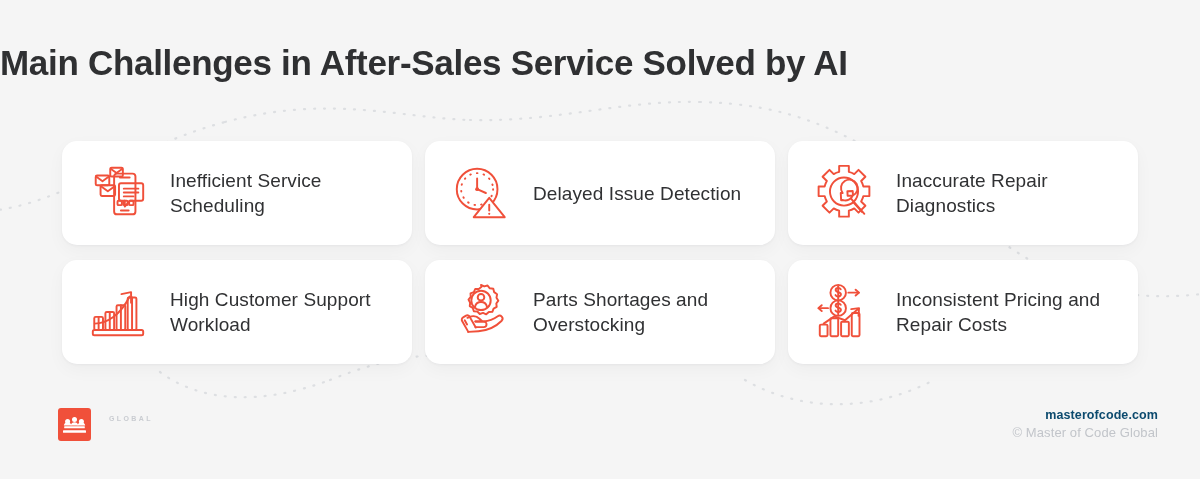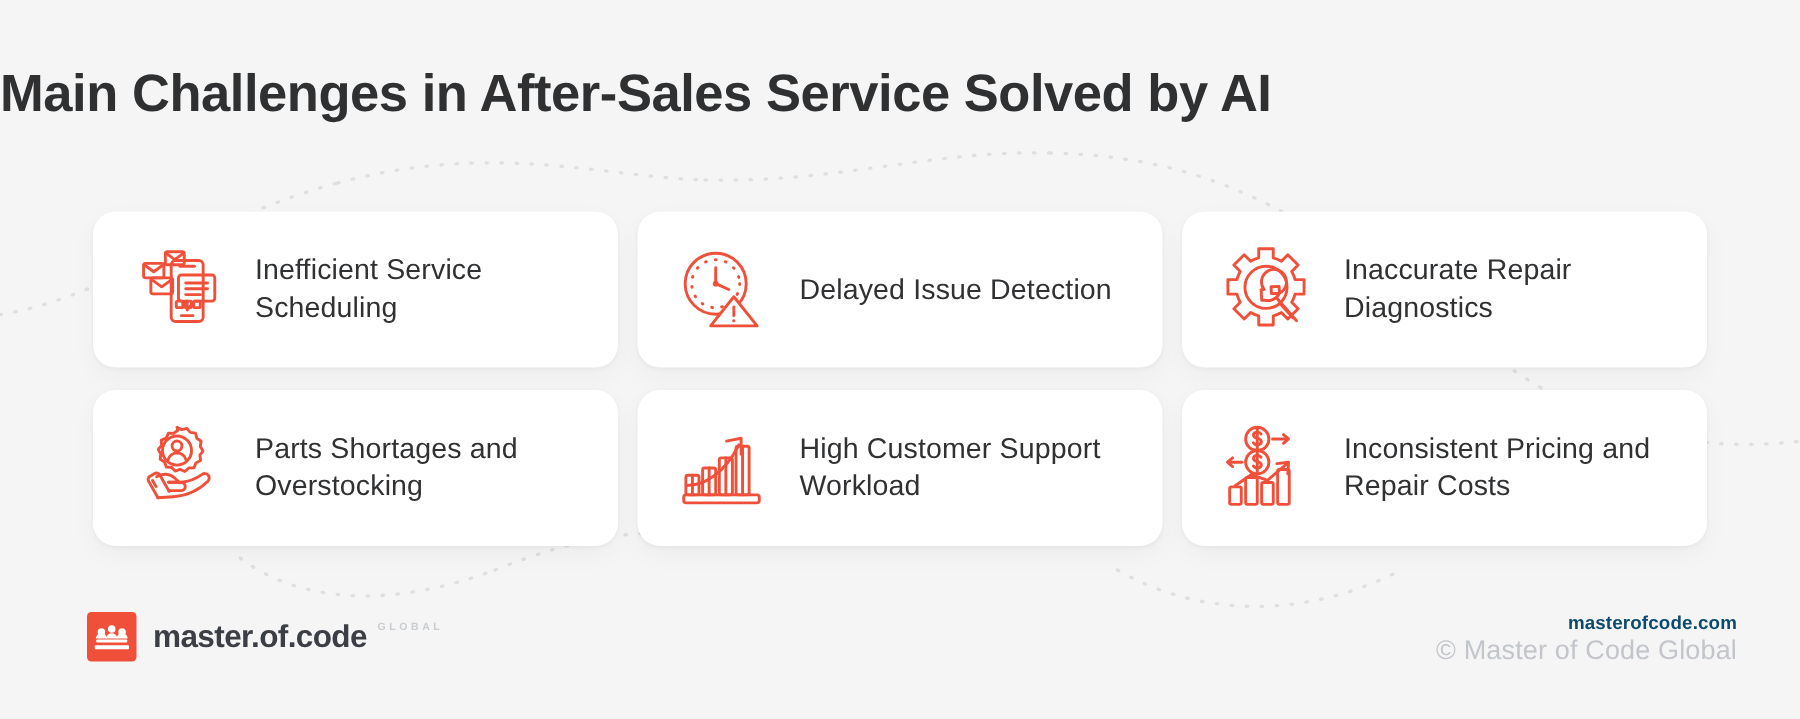--- a/index.html
+++ b/index.html
@@ -154,21 +154,21 @@
 
   .footer-site {
     font-size: 12.5px;
     font-weight: 700;
     color: #0c4a6e;
     letter-spacing: 0.1px;
     line-height: 18px;
   }
 
   .footer-copy {
-    font-size: 18px;
+    font-size: 13px;
     font-weight: 400;
     color: #c2c5ca;
     letter-spacing: 0.1px;
     line-height: 18px;
   }
 </style>
 </head>
 <body>
 
 <div id="root">
@@ -239,52 +239,52 @@
           <line x1="39.5" y1="38" x2="53" y2="53.5"></line>
           <line x1="41.5" y1="41.5" x2="50.5" y2="51.5"></line>
         </svg>
       </span>
       <span class="card-label">Inaccurate Repair Diagnostics</span>
     </div>
 
     <div class="card">
       <span class="card-icon">
         <svg viewBox="0 0 64 64" fill="none" stroke="#f0503a" stroke-width="2" stroke-linecap="round" stroke-linejoin="round">
-          <path d="M32 4
-                   l3.3 1.6 l3.5 -0.9 l2.3 2.8 l3.6 0.5 l0.9 3.5 l3 2.1 l-0.6 3.6 l1.9 3.1 l-2.1 2.9 l0.4 3.6 l-3.2 1.7 l-1.3 3.4 l-3.6 0.1 l-2.7 2.4 l-3.3 -1.5 l-3.4 1.2 l-2.5 -2.6 l-3.6 -0.2 l-1.1 -3.4 l-3.1 -1.9 l0.4 -3.6 l-1.7 -3.2 l2.3 -2.8 l-0.2 -3.6 l3.4 -1.4 l1.5 -3.3 l3.6 0.1 l2.9 -2.2 z"></path>
-          <circle cx="32" cy="20" r="10"></circle>
-          <circle cx="32" cy="16.8" r="3.4"></circle>
-          <path d="M25.8 26.5 a6.4 6.4 0 0 1 12.4 0"></path>
-          <path d="M18 38 c4 -2.5 9 -2.2 12.4 0.9 l3.2 2.9 h-7.4"></path>
-          <path d="M26.2 41.8 h8.6 a2.9 2.9 0 0 1 0 5.8 h-8.6"></path>
-          <path d="M34.8 41.8 c5.2 -0.4 10.2 -2.3 14.5 -5.4 a3.1 3.1 0 0 1 4.1 4.6 c-6.4 6.4 -15 10.2 -24 10.8 l-10.6 0.7"></path>
-          <path d="M18.9 52.5 l-6.4 -11.3 a2.6 2.6 0 0 1 1 -3.6 l3.1 -1.8 a2.6 2.6 0 0 1 3.6 1 l6.4 11.3"></path>
-          <line x1="15.2" y1="40.6" x2="17.6" y2="44.8"></line>
-        </svg>
-      </span>
-      <span class="card-label">Parts Shortages and Overstocking</span>
-    </div>
-
-    <div class="card">
-      <span class="card-icon">
-        <svg viewBox="0 0 64 64" fill="none" stroke="#f0503a" stroke-width="2" stroke-linecap="round" stroke-linejoin="round">
           <rect x="6" y="50.5" width="52" height="5.5" rx="1.6"></rect>
           <rect x="7.5" y="37" width="9" height="13.5" rx="1.4"></rect>
           <line x1="12" y1="37" x2="12" y2="50.5"></line>
           <rect x="19" y="32" width="9" height="18.5" rx="1.4"></rect>
           <line x1="23.5" y1="32" x2="23.5" y2="50.5"></line>
           <rect x="30.5" y="25" width="9" height="25.5" rx="1.4"></rect>
           <line x1="35" y1="25" x2="35" y2="50.5"></line>
           <rect x="42" y="17" width="9" height="33.5" rx="1.4"></rect>
           <line x1="46.5" y1="17" x2="46.5" y2="50.5"></line>
           <path d="M8 44 C 20 44, 34 36, 44 16"></path>
           <polyline points="35.5,13.5 45.5,11.5 45.5,22.5"></polyline>
         </svg>
       </span>
       <span class="card-label">High Customer Support Workload</span>
+    </div>
+
+    <div class="card">
+      <span class="card-icon">
+        <svg viewBox="0 0 64 64" fill="none" stroke="#f0503a" stroke-width="2" stroke-linecap="round" stroke-linejoin="round">
+          <path d="M32 4
+                   l3.3 1.6 l3.5 -0.9 l2.3 2.8 l3.6 0.5 l0.9 3.5 l3 2.1 l-0.6 3.6 l1.9 3.1 l-2.1 2.9 l0.4 3.6 l-3.2 1.7 l-1.3 3.4 l-3.6 0.1 l-2.7 2.4 l-3.3 -1.5 l-3.4 1.2 l-2.5 -2.6 l-3.6 -0.2 l-1.1 -3.4 l-3.1 -1.9 l0.4 -3.6 l-1.7 -3.2 l2.3 -2.8 l-0.2 -3.6 l3.4 -1.4 l1.5 -3.3 l3.6 0.1 l2.9 -2.2 z"></path>
+          <circle cx="32" cy="20" r="10"></circle>
+          <circle cx="32" cy="16.8" r="3.4"></circle>
+          <path d="M25.8 26.5 a6.4 6.4 0 0 1 12.4 0"></path>
+          <path d="M18 38 c4 -2.5 9 -2.2 12.4 0.9 l3.2 2.9 h-7.4"></path>
+          <path d="M26.2 41.8 h8.6 a2.9 2.9 0 0 1 0 5.8 h-8.6"></path>
+          <path d="M34.8 41.8 c5.2 -0.4 10.2 -2.3 14.5 -5.4 a3.1 3.1 0 0 1 4.1 4.6 c-6.4 6.4 -15 10.2 -24 10.8 l-10.6 0.7"></path>
+          <path d="M18.9 52.5 l-6.4 -11.3 a2.6 2.6 0 0 1 1 -3.6 l3.1 -1.8 a2.6 2.6 0 0 1 3.6 1 l6.4 11.3"></path>
+          <line x1="15.2" y1="40.6" x2="17.6" y2="44.8"></line>
+        </svg>
+      </span>
+      <span class="card-label">Parts Shortages and Overstocking</span>
     </div>
 
     <div class="card">
       <span class="card-icon">
         <svg viewBox="0 0 64 64" fill="none" stroke="#f0503a" stroke-width="2" stroke-linecap="round" stroke-linejoin="round">
           <circle cx="26" cy="12" r="8"></circle>
           <path d="M28.6 8.6 a2.9 2.9 0 0 0 -2.6 -1.3 c-1.6 0 -2.6 0.9 -2.6 2.1 c0 2.9 5.4 1.4 5.4 4.4 c0 1.3 -1.1 2.2 -2.8 2.2 a3 3 0 0 1 -2.7 -1.4"></path>
           <line x1="26" y1="5.4" x2="26" y2="18.6"></line>
           <line x1="36.5" y1="12" x2="47" y2="12"></line>
           <polyline points="44,9 47.5,12 44,15"></polyline>
@@ -316,21 +316,20 @@
             <rect x="1.2" y="12.3" width="20.6" height="2" rx="0.5"></rect>
             <circle cx="4.6" cy="7.4" r="2.5"></circle>
             <circle cx="11.5" cy="5.4" r="2.5"></circle>
             <circle cx="18.4" cy="7.4" r="2.5"></circle>
             <path d="M0.8 11.6 c0.5 -2.4 1.9 -3.4 3.8 -3.4 s3.3 1 3.8 3.4 z"></path>
             <path d="M7.7 11.6 c0.5 -2.4 1.9 -3.4 3.8 -3.4 s3.3 1 3.8 3.4 z"></path>
             <path d="M14.6 11.6 c0.5 -2.4 1.9 -3.4 3.8 -3.4 s3.3 1 3.8 3.4 z"></path>
           </g>
         </svg>
       </span>
-      <span class="brand-word">master.of.code</span>
       <span class="brand-global">GLOBAL</span>
     </div>
 
     <div class="footer-right">
       <div class="footer-site">masterofcode.com</div>
       <div class="footer-copy">© Master of Code Global</div>
     </div>
 
   </div>
 

